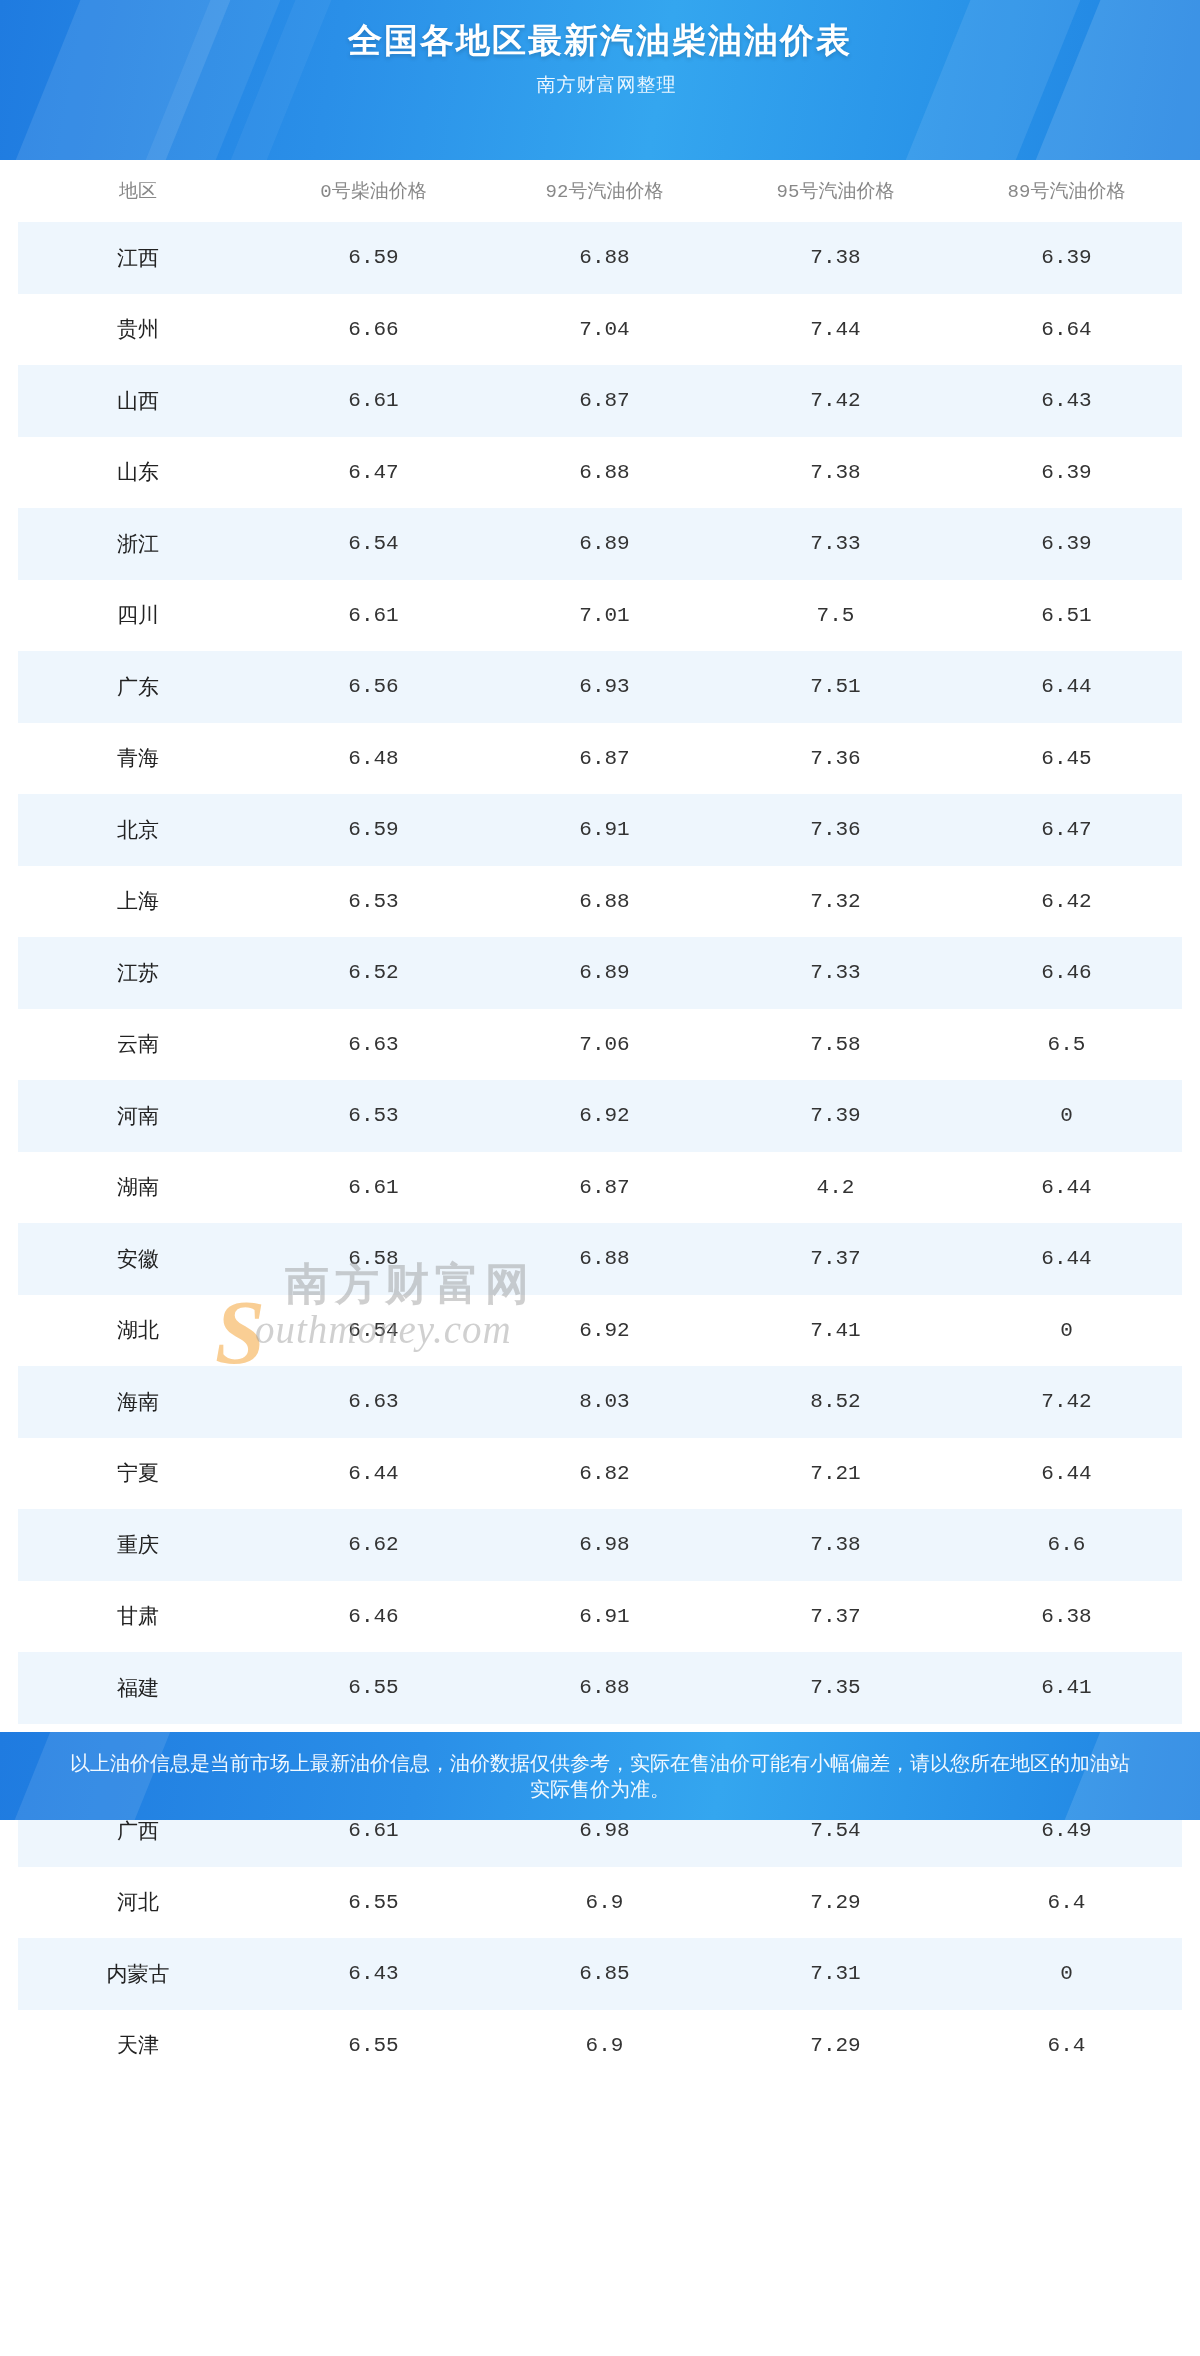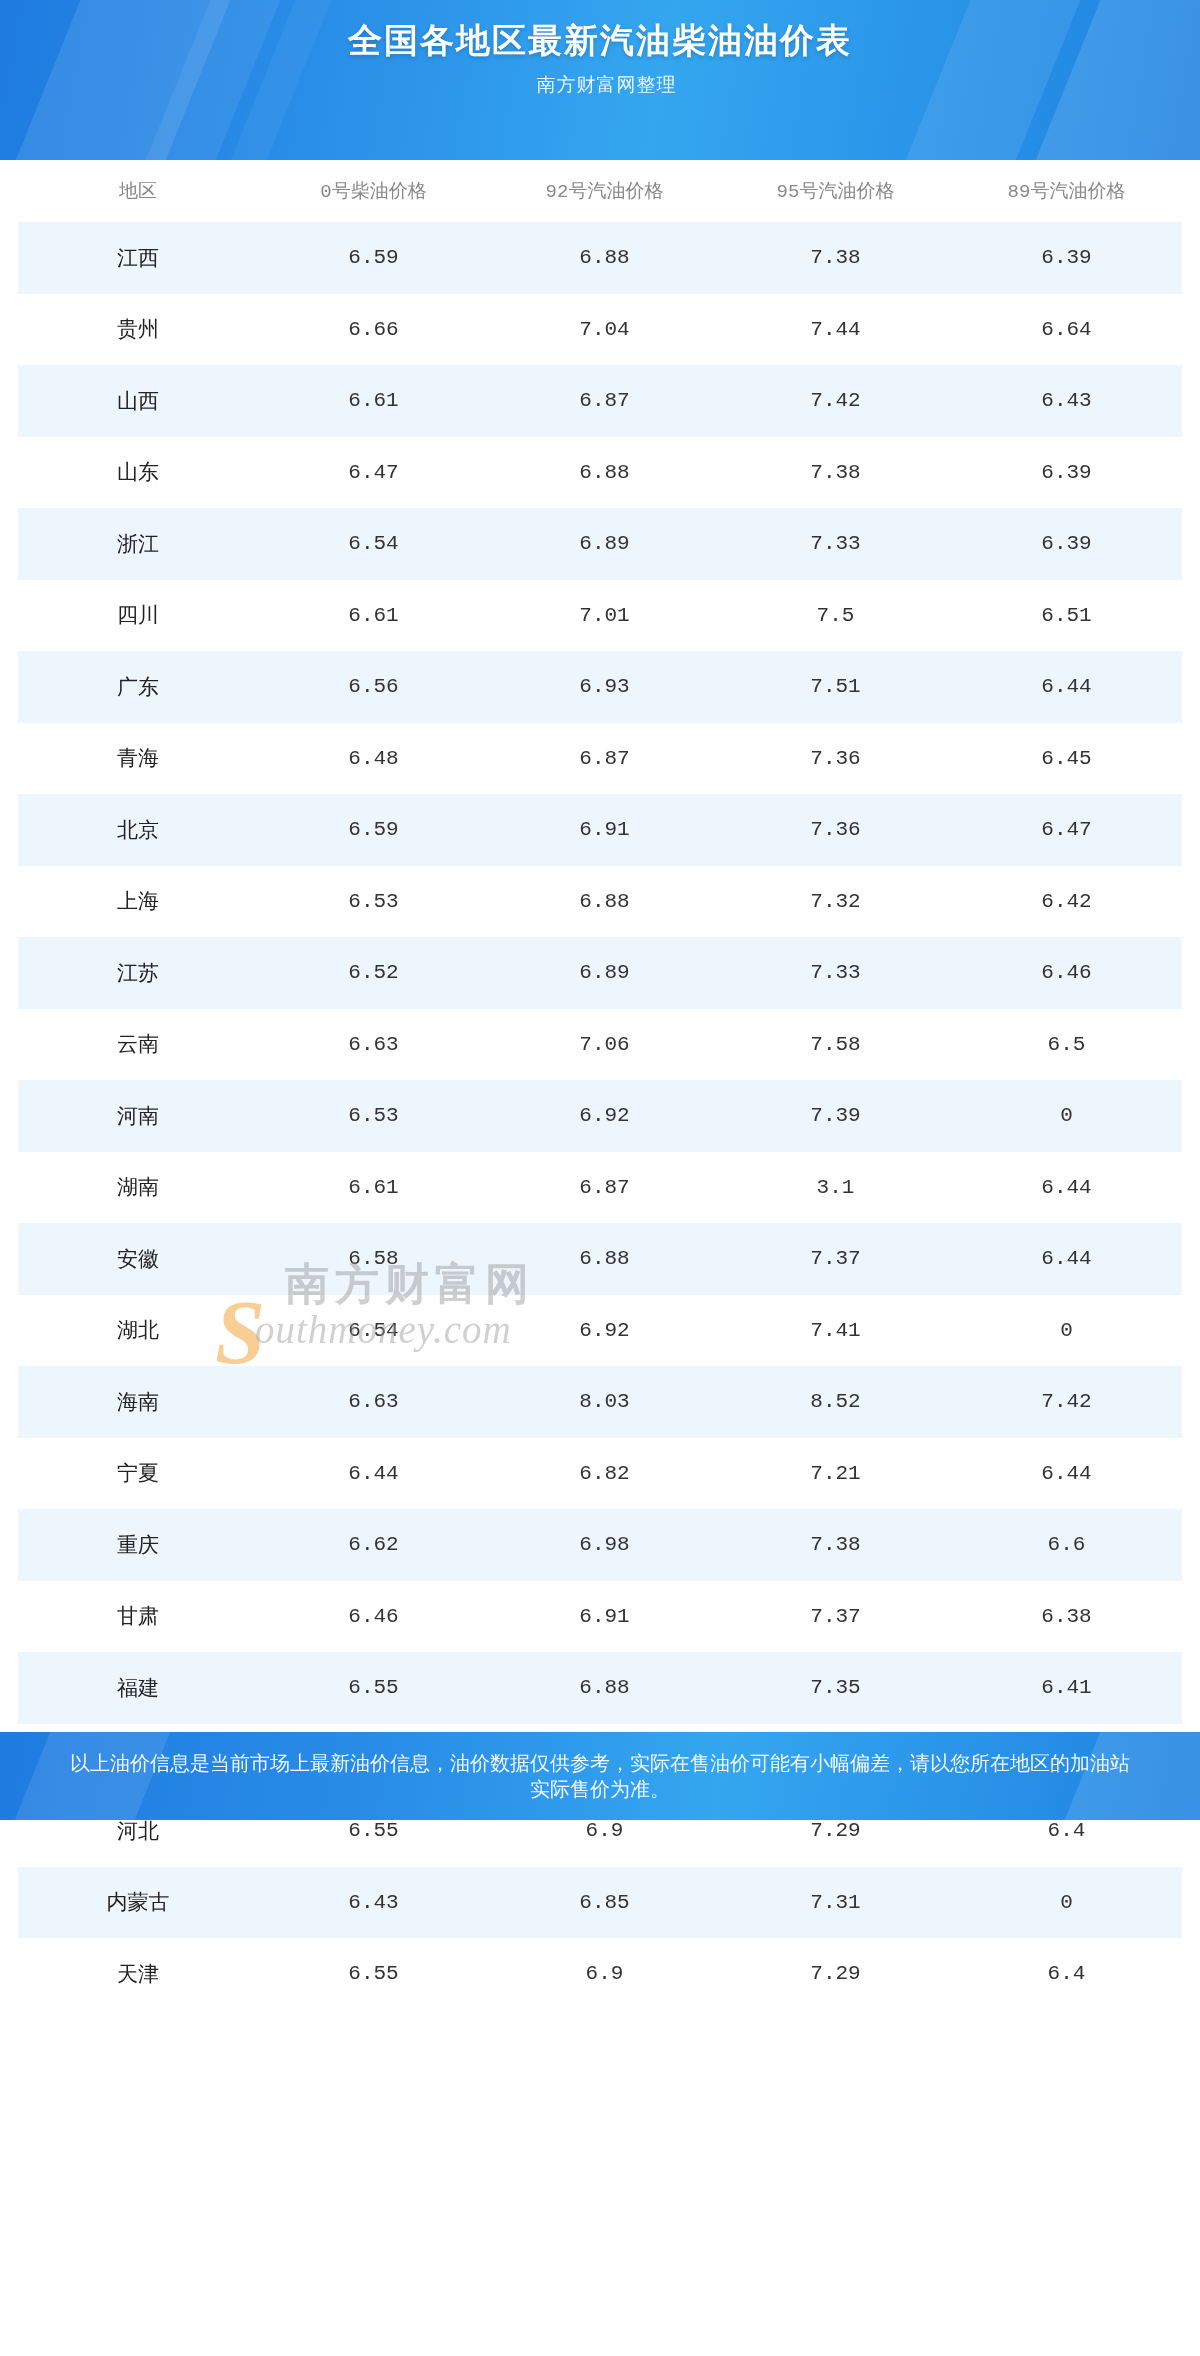--- a/index.html
+++ b/index.html
@@ -301,21 +301,21 @@
             <td class="region">河南</td>
             <td>6.53</td>
             <td>6.92</td>
             <td>7.39</td>
             <td>0</td>
           </tr>
           <tr class="even">
             <td class="region">湖南</td>
             <td>6.61</td>
             <td>6.87</td>
-            <td>3.1</td>
+            <td>4.2</td>
             <td>6.44</td>
           </tr>
           <tr class="odd">
             <td class="region">安徽</td>
             <td>6.58</td>
             <td>6.88</td>
             <td>7.37</td>
             <td>6.44</td>
           </tr>
           <tr class="even">
@@ -360,20 +360,27 @@
             <td>7.35</td>
             <td>6.41</td>
           </tr>
           <tr class="even">
             <td class="region">陕西</td>
             <td>6.45</td>
             <td>6.81</td>
             <td>7.19</td>
             <td>6.42</td>
           </tr>
+          <tr class="odd">
+            <td class="region">广西</td>
+            <td>6.61</td>
+            <td>6.98</td>
+            <td>7.54</td>
+            <td>6.49</td>
+          </tr>
           <tr class="even">
             <td class="region">河北</td>
             <td>6.55</td>
             <td>6.9</td>
             <td>7.29</td>
             <td>6.4</td>
           </tr>
           <tr class="odd">
             <td class="region">内蒙古</td>
             <td>6.43</td>

